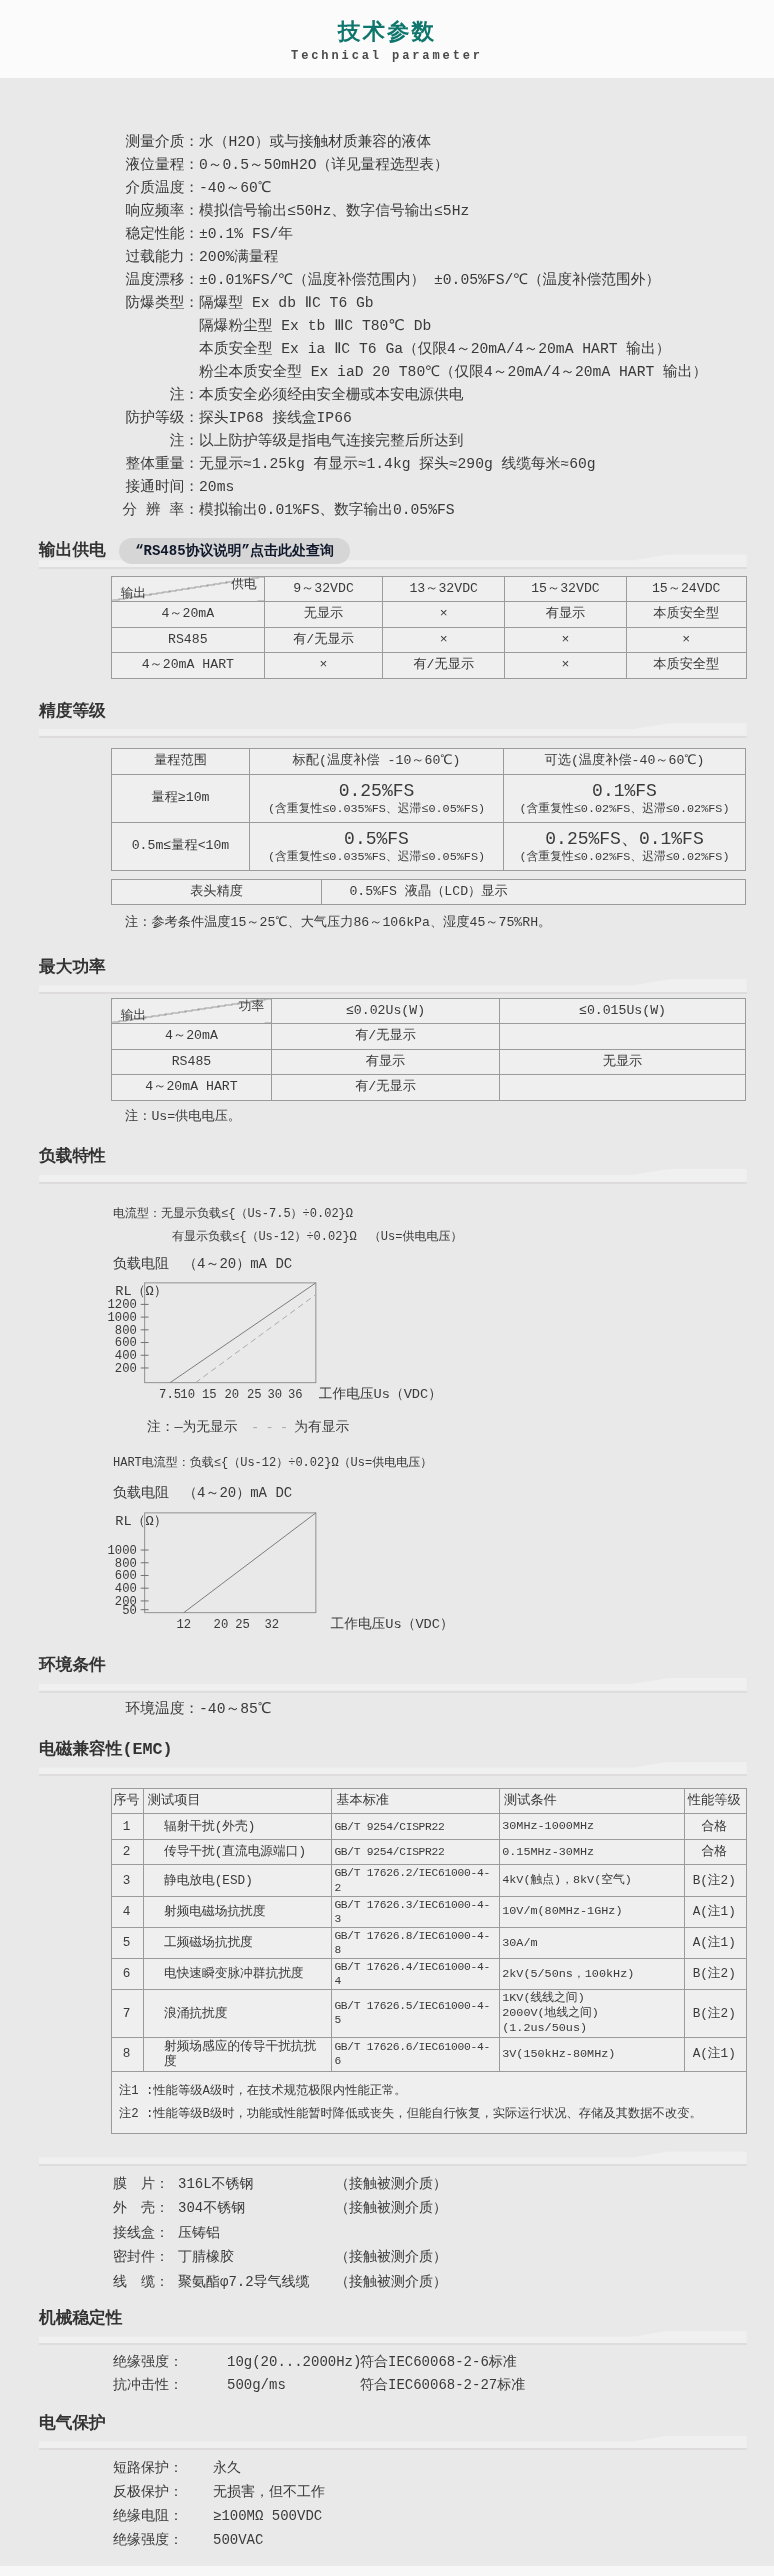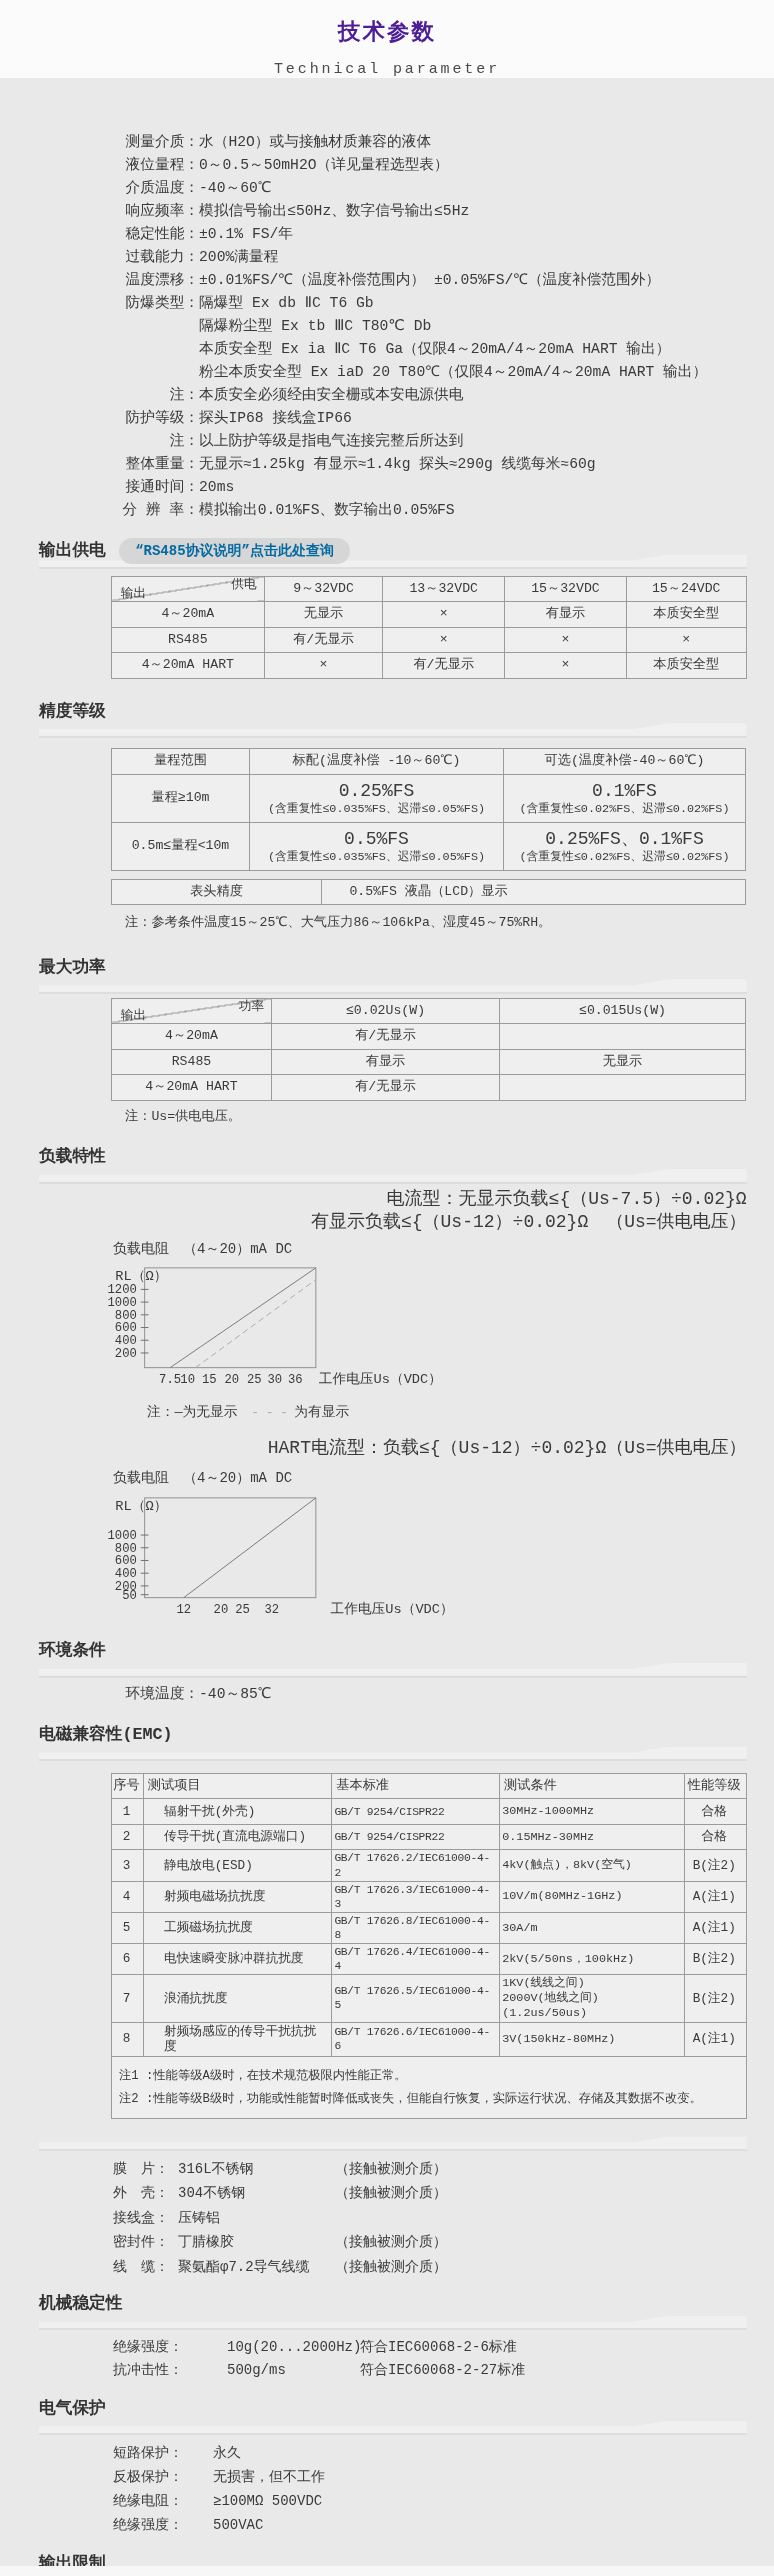--- a/index.html
+++ b/index.html
@@ -1,37 +1,37 @@
 <!DOCTYPE html>
 <html><head>
 <meta charset="utf-8">
 <style>
   html,body{margin:0;padding:0;background:#fff;}
   .page{position:relative;width:774px;height:2576px;background:#e9e9e9;overflow:hidden;
         font-family:"Liberation Mono","DejaVu Sans Mono",monospace;color:#3a3a3a;}
   .top{height:78px;background:#fbfbfb;text-align:center;}
-  .main-title{padding-top:15.7px;font-size:22.5px;font-weight:bold;color:#4c1d95;letter-spacing:2px;}
-  .sub-title{margin-top:14px;font-size:15px;color:#4a4a4a;letter-spacing:2.9px;}
+  .main-title{padding-top:15.7px;font-size:22.5px;font-weight:bold;color:#0f766e;letter-spacing:2px;}
+  .sub-title{margin-top:2px;font-size:12px;color:#4a4a4a;letter-spacing:2.9px;font-weight:bold;}
   .content{padding:0 27.4px 0 39px;}
   
   .bp-list{margin:53px 0 0 74px;}
   .kv{display:flex;line-height:23px;font-size:14.7px;}
   .kv-l{flex:none;width:86px;text-align:right;white-space:pre;}
   .kv-v{white-space:pre-wrap;}
   
   .section{position:relative;margin-top:21.6px;}
   .sec-title{font-size:16.7px;font-weight:bold;color:#333;line-height:21.6px;}
   .band{position:relative;height:12.7px;margin-top:1px;}
   .band::before{content:"";position:absolute;inset:0;background:#f0f0f0;
     clip-path:polygon(0 46%,84% 46%,89% 0,100% 0,100% 100%,0 100%);}
   .band::after{content:"";position:absolute;left:0;right:0;bottom:-2px;height:2px;background:#dedcdc;}
   .supply-head{display:flex;align-items:center;gap:13.7px;}
   .supply-head .band{position:absolute;left:0;right:0;bottom:-2.9px;z-index:0;}
   .pill{position:relative;z-index:1;background:#d6d6d6;border-radius:13.7px;height:26.5px;line-height:26.5px;
-        padding:0 15.7px;font-size:14px;font-weight:bold;color:#0369a1;cursor:pointer;}
+        padding:0 15.7px;font-size:14px;font-weight:bold;color:#0f172a;cursor:pointer;}
   
   .tbl{border-collapse:collapse;table-layout:fixed;margin:11.8px 0 0 72px;background:#efefef;}
   .tbl td,.tbl th{border:1px solid #9b9b9b;text-align:center;font-weight:normal;
         font-size:13.2px;height:22.5px;padding:1px 2.9px;line-height:1.25;}
   .diag{position:relative;background-image:linear-gradient(to bottom right,
         transparent calc(50% - 0.6px),#9b9b9b calc(50% - 0.6px),#9b9b9b calc(50% + 0.6px),transparent calc(50% + 0.6px));}
   .diag .tr{position:absolute;top:0;right:6.9px;font-size:12.7px;}
   .diag .bl{position:absolute;bottom:0;left:8.8px;font-size:12.7px;}
   .t-acc td{height:45px;}
   .t-acc .hd td{height:23.5px;}
@@ -43,21 +43,21 @@
   
   .t-emc th{font-size:13.2px;text-align:left;padding-left:3.9px;}
   .t-emc th:first-child,.t-emc th:last-child{text-align:center;padding-left:1px;}
   .t-emc td{font-size:12.7px;text-align:left;padding-left:20px;}
   .t-emc td:nth-child(1),.t-emc td:nth-child(5){text-align:center;padding-left:1px;}
   .t-emc td:nth-child(3){font-size:11.3px;letter-spacing:-0.3px;padding-left:2px;}
   .t-emc td:nth-child(4){font-size:11.8px;white-space:pre-line;padding-left:2px;}
   .emc-notes{margin-left:72px;width:620px;border:1px solid #9b9b9b;border-top:none;background:#efefef;
         padding:7.8px 6.9px;font-size:12.3px;line-height:22.5px;}
   
-  .formula{margin:6px 0 0 74px;font-size:18px;line-height:23.5px;display:flex;justify-content:flex-end;}
+  .formula{margin:21px 0 0 74px;font-size:12px;line-height:23.5px;display:flex;}
   .formula .f-label{flex:none;}
   .res-label{margin:3.9px 0 0 74px;font-size:14px;line-height:21.6px;}
   .chart{display:block;margin:2px 0 0 37px;}
   .chart text{font-size:12.5px;fill:#3a3a3a;font-family:"Liberation Mono","DejaVu Sans Mono",monospace;}
   .chart .cjk{font-size:14px;}
   .chart .cl{font-size:14px;}
   .chart .box{fill:none;stroke:#8f8f8f;stroke-width:1;}
   .chart .tick{stroke:#6f6f6f;stroke-width:1;}
   .chart .ln-solid{stroke:#7a7a7a;stroke-width:1;}
   .chart .ln-dash{stroke:#a9a9a9;stroke-width:1;stroke-dasharray:6 4;}

